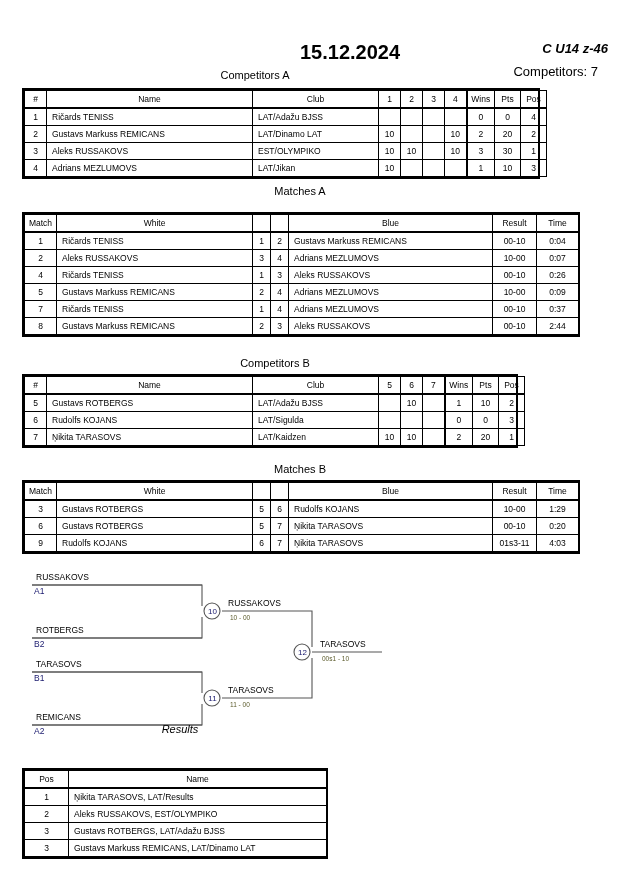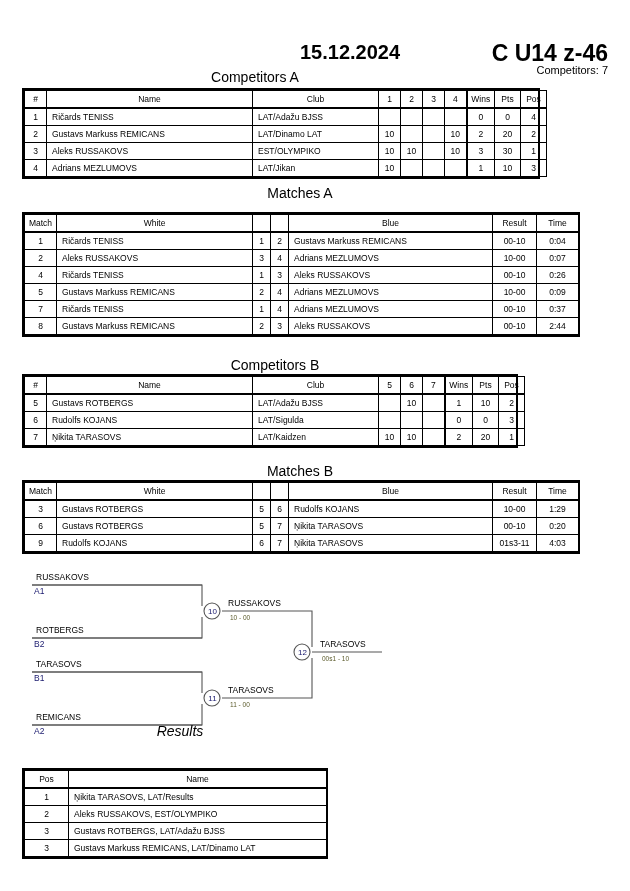--- a/index.html
+++ b/index.html
@@ -35,37 +35,38 @@
     position: absolute;
     left: 300px; top: 42px;
     font-size: 20px;
     font-weight: bold;
     white-space: nowrap;
     line-height: 1;
   }
   .title-cat {
     position: absolute;
     right: 22px; top: 42px;
-    font-size: 23px;
+    font-size: 13px;
     font-weight: bold;
     white-space: nowrap;
     line-height: 1;
+    font-style: italic;
   }
   .competitors-count {
     position: absolute;
-    right: 22px; top: 65px;
-    font-size: 11px;
+    right: 32px; top: 65px;
+    font-size: 13px;
     white-space: nowrap;
     line-height: 1;
   }
 
   
   .section-caption {
     position: absolute;
-    font-size: 14px;
+    font-size: 11px;
     text-align: center;
     line-height: 1;
     white-space: nowrap;
   }
 
   
   table.grid {
     position: absolute;
     border-collapse: collapse;
     font-size: 8.5px;

